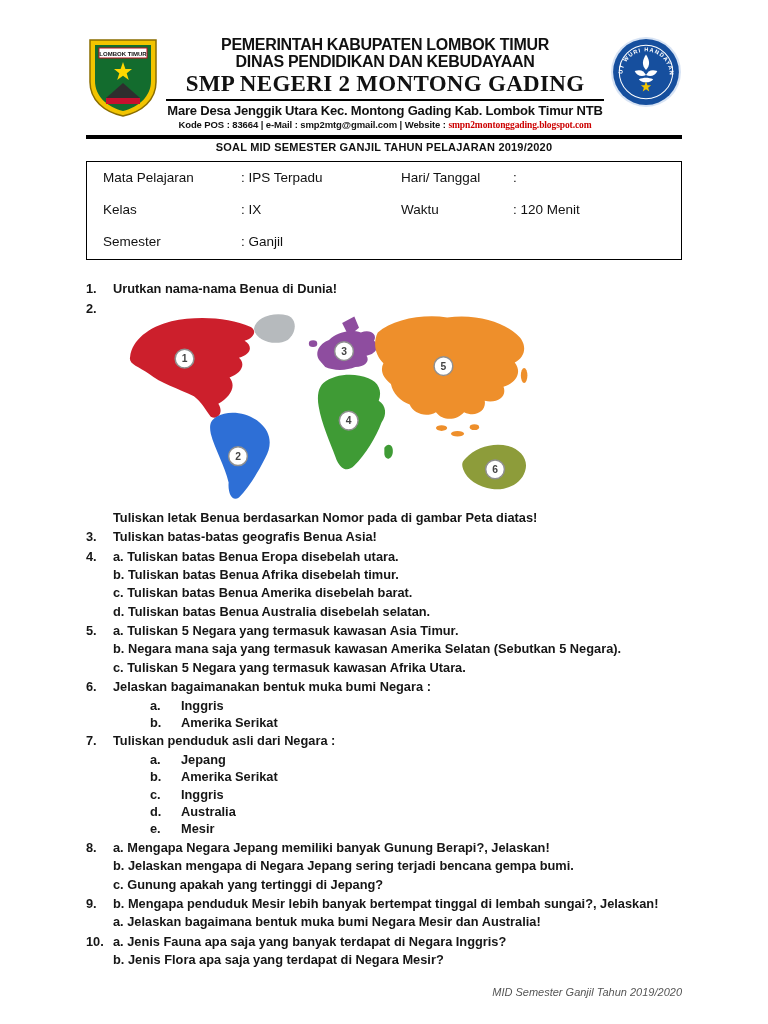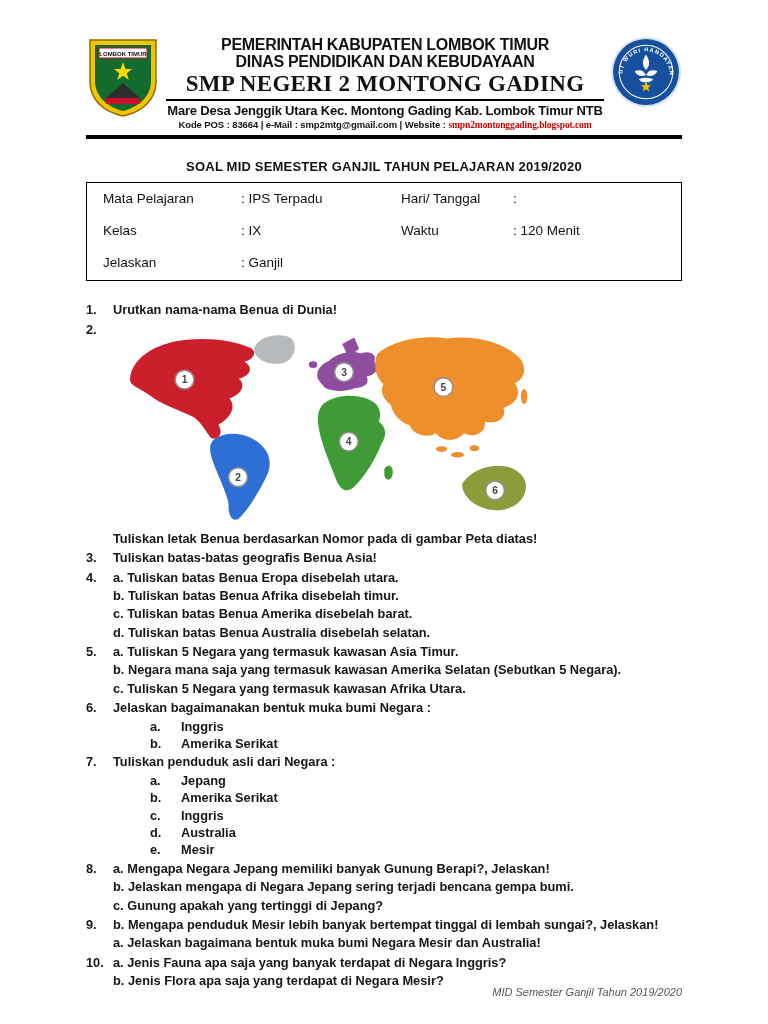--- a/index.html
+++ b/index.html
@@ -11,21 +11,21 @@
   .logo { flex:none; }
   .header-center { flex:1; text-align:center; padding:0 6px; }
   .gov-line { font-size:16px; font-weight:700; letter-spacing:-0.3px; line-height:1.08; }
   .school-line { font-family:"Liberation Serif", serif; font-size:23px; font-weight:700; line-height:1.08; margin-top:1px; letter-spacing:0.3px; }
   .center-rule { border-top:2px solid #000; margin:3px 0 2px; }
   .address-line { font-size:13px; font-weight:700; letter-spacing:-0.2px; }
   .contact-line { font-size:9.5px; font-weight:600; letter-spacing:-0.1px; margin-top:1px; }
   .website { color:#cc0000;font-family:Liberation Serif, serif; }
   .thick-rule { border-top:4px solid #000; margin-top:5px; }
 
-  .exam-title { text-align:center; font-weight:700; font-size:13px; margin:20px 0 8px; letter-spacing:0.2px; }
+  .exam-title { text-align:center; font-weight:700; font-size:11px; margin:2px 0 8px; letter-spacing:0.2px; }
 
   .info-box { border:1.6px solid #000; padding:8px 16px 10px; font-size:13.5px; }
   .info-grid { display:grid; grid-template-columns:138px 160px 112px 1fr; row-gap:17px; }
 
   .questions { margin-top:20px; font-weight:700; font-size:12.8px; line-height:1.36; color:#161616; }
   .q { display:flex; margin-bottom:1px; }
   .q-num { width:27px; flex:none; }
   .q-body { flex:1; }
   .q-line { margin-bottom:1px; }
   .sub-item { display:flex; margin-left:37px; }
@@ -86,21 +86,21 @@
       <div>Mata Pelajaran</div>
       <div>: IPS Terpadu</div>
       <div>Hari/ Tanggal</div>
       <div>:</div>
 
       <div>Kelas</div>
       <div>: IX</div>
       <div>Waktu</div>
       <div>: 120 Menit</div>
 
-      <div>Jelaskan</div>
+      <div>Semester</div>
       <div>: Ganjil</div>
       <div></div>
         <div></div>
     </div>
   </div>
 
   <div class="questions">
 
     <div class="q">
       <div class="q-num">1.</div>

